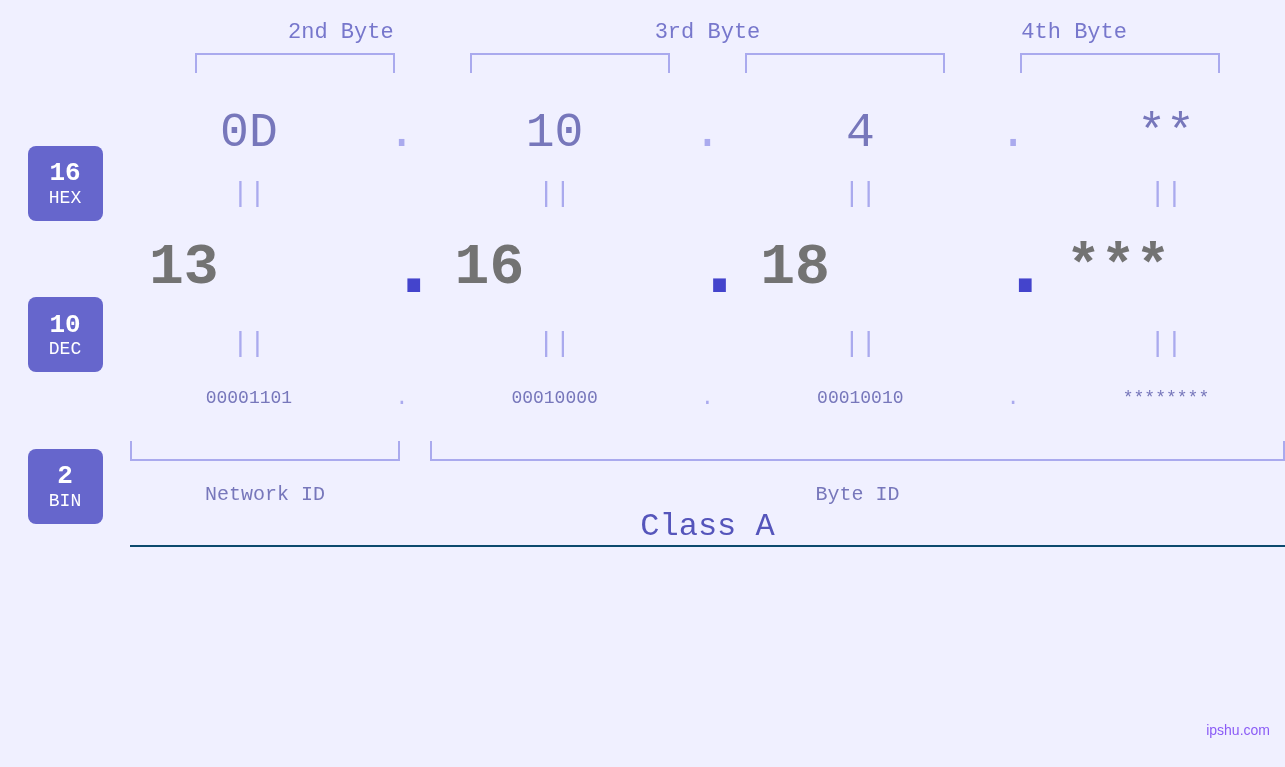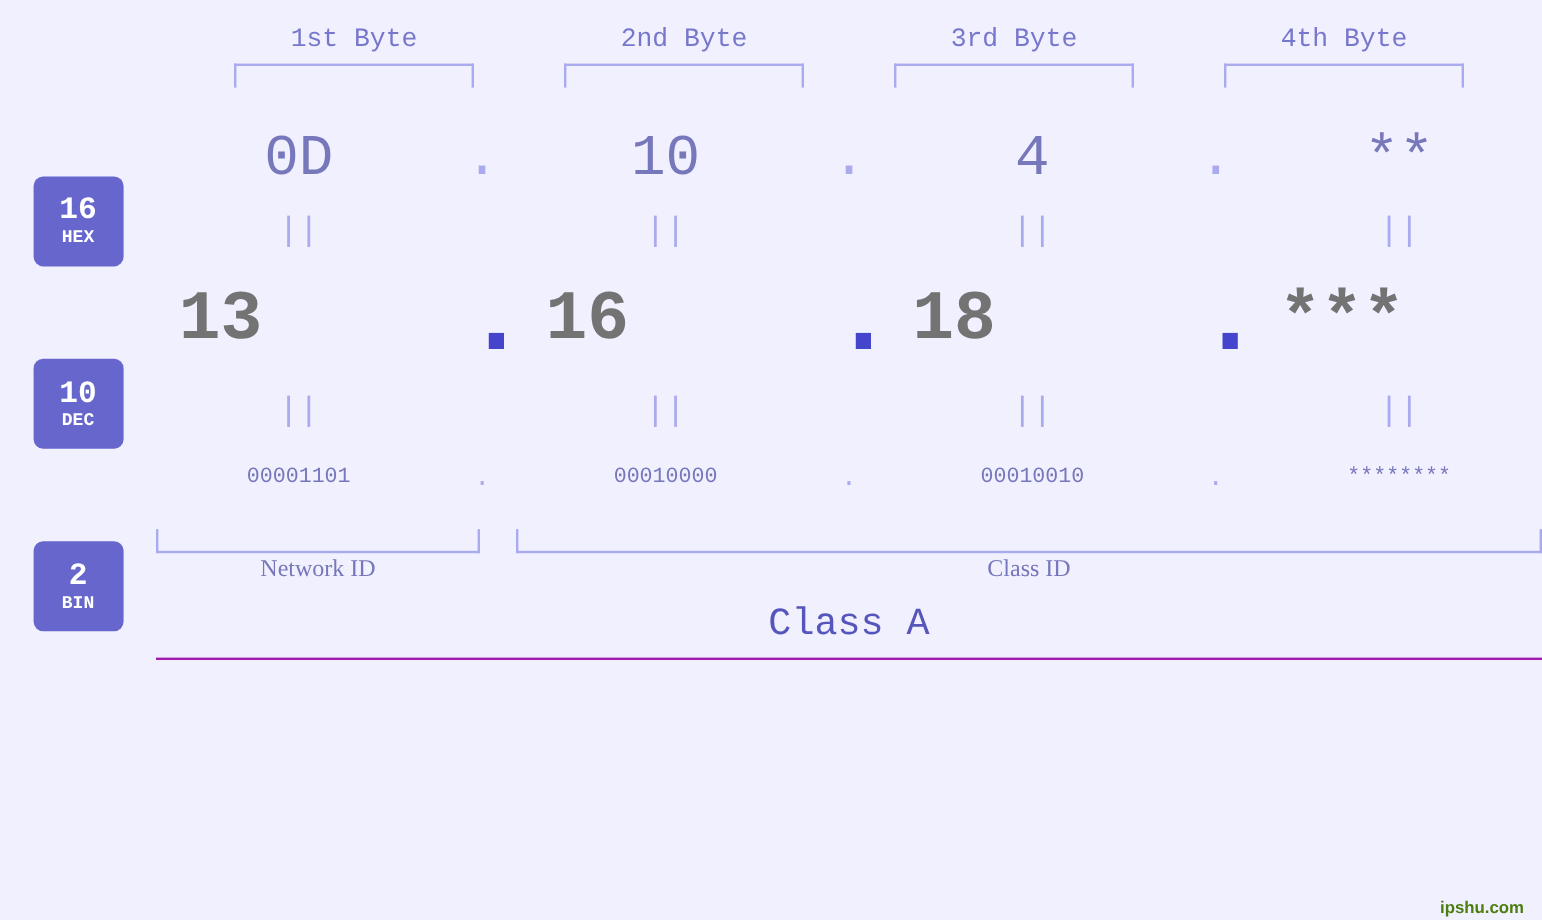--- a/index.html
+++ b/index.html
@@ -87,22 +87,22 @@
       color: white;
     }
 
     .badge-num {
       font-size: 26px;
       font-weight: bold;
       line-height: 1.1;
     }
 
     .badge-type {
-      font-size: 15px;
-      font-weight: bold;
+      font-size: 18px;
+      font-weight: normal;
     }
 
     
     .content-grid {
       flex: 1;
       display: flex;
       flex-direction: column;
     }
 
     .row {
@@ -206,76 +206,73 @@
       height: 20px;
       border-bottom: 2px solid #aaaaee;
       border-left: 2px solid #aaaaee;
       border-right: 2px solid #aaaaee;
     }
 
     
     .id-labels-row {
       display: flex;
       width: 1155px;
-      margin-top: 2px;
-      font-family: Liberation Serif, serif;
+      margin-top: 22px;
     }
 
     .network-id-label {
       width: 270px;
       text-align: center;
       color: #7777bb;
       font-size: 20px;
     }
 
     .host-id-label {
       flex: 1;
       text-align: center;
       color: #7777bb;
       font-size: 20px;
     }
 
     
     .class-row {
       width: 1155px;
-      margin-top: 15px;
-      border-bottom: 2px solid #a21caf;
-      padding-bottom: 10px;
+      margin-top: 2px;
+      border-bottom: 2px solid #0c4a6e;
+      padding-bottom: 0;
       text-align: center;
     }
 
     .class-label {
       color: #5555bb;
       font-size: 32px;
       text-align: center;
     }
 
     
     .watermark {
       position: absolute;
-      bottom: 3px;
+      bottom: 29px;
       right: 15px;
-      color: #4d7c0f;
+      color: #8b5cf6;
       font-size: 14px;
       font-family: Arial, sans-serif;
-      font-weight: bold;
     }
 
     
     .eq-spacer {
       width: 30px;
     }
   </style>
 </head>
 <body>
 
 <div class="container">
 
   <div class="byte-headers">
-    <div class="byte-label">1st Byte</div>
     <div class="byte-label">2nd Byte</div>
     <div class="byte-label">3rd Byte</div>
     <div class="byte-label">4th Byte</div>
   </div>
 
   <div class="bracket-row">
     <div class="bracket"></div>
     <div class="bracket"></div>
     <div class="bracket"></div>
     <div class="bracket"></div>
@@ -352,21 +349,21 @@
 
       <div class="bottom-bracket-row">
         <div class="network-bracket"></div>
         <div style="width:30px;"></div>
         <div class="host-bracket"></div>
       </div>
 
       <div class="id-labels-row">
         <div class="network-id-label">Network ID</div>
         <div style="width:30px;"></div>
-        <div class="host-id-label">Class ID</div>
+        <div class="host-id-label">Byte ID</div>
       </div>
 
       <div class="class-row">
         <div class="class-label">Class A</div>
       </div>
 
     </div>
   </div>
 
   <div class="watermark">ipshu.com</div>

